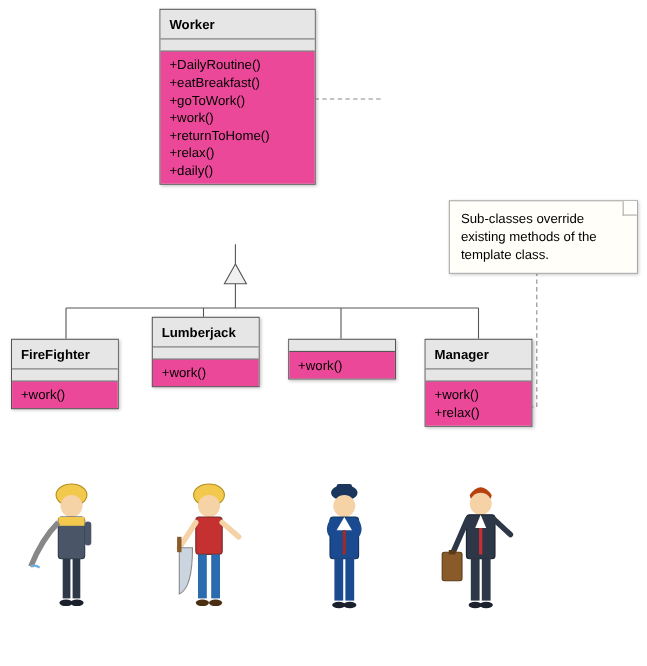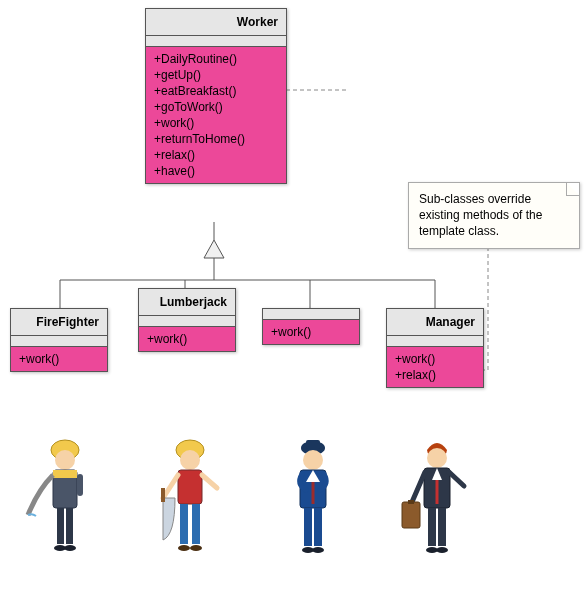--- a/index.html
+++ b/index.html
@@ -1,18 +1,18 @@
 <!DOCTYPE html>
 <html><head>
 <meta charset="utf-8">
 <style>
 body{margin:0;padding:0;font-family:Arial,Helvetica,sans-serif;font-size:12px;background:#fff}
 .canvas{position:relative;width:588px;height:605px}
 .class-box{position:absolute;border:1px solid #555;background:#f0f0f0;box-shadow:1px 1px 3px rgba(0,0,0,.25)}
-.class-name{font-weight:bold;text-align:right;padding:6px 8px;border-bottom:1px solid #555;background:#e6e6e6}
+.class-name{font-weight:bold;text-align:left;padding:6px 8px;border-bottom:1px solid #555;background:#e6e6e6}
 .class-attrs{min-height:10px;border-bottom:1px solid #555;background:#e6e6e6}
 .class-methods{padding:4px 8px;background:#ec4899}
 .class-methods div{padding:1px 0;white-space:nowrap}
 .note{position:absolute;background:#fffef9;border:1px solid #aaa;padding:8px 10px;box-shadow:1px 1px 3px rgba(0,0,0,.2);line-height:1.35}
 .note::after{content:"";position:absolute;top:0;right:0;border-style:solid;border-width:0 12px 12px 0;border-color:transparent #fff transparent transparent}
 .note::before{content:"";position:absolute;top:0;right:0;width:12px;height:12px;border-left:1px solid #aaa;border-bottom:1px solid #aaa;background:#fffef9}
 svg.connectors{position:absolute;top:0;left:0;width:588px;height:605px;pointer-events:none}
 .person{position:absolute;width:90px;height:140px}
 </style>
 </head>
@@ -36,27 +36,26 @@
     <line x1="286" y1="90" x2="348" y2="90" stroke="#888" stroke-width="1" stroke-dasharray="4,3"></line>
 
     <polyline points="488,240 488,370 483,370" fill="none" stroke="#888" stroke-width="1" stroke-dasharray="4,3"></polyline>
   </svg>
 
   <div class="class-box" style="left:145px;top:8px;width:140px">
     <div class="class-name">Worker</div>
     <div class="class-attrs"></div>
     <div class="class-methods">
       <div>+DailyRoutine()</div>
-      <div>+getUp()</div>
       <div>+eatBreakfast()</div>
       <div>+goToWork()</div>
       <div>+work()</div>
       <div>+returnToHome()</div>
       <div>+relax()</div>
-      <div>+have()</div>
+      <div>+daily()</div>
     </div>
   </div>
 
 
   <div class="note" style="left:408px;top:182px;width:150px;white-space:pre-line">Sub-classes override
 existing methods of the
 template class.</div>
 
   <div class="class-box" style="left:10px;top:308px;width:96px">
     <div class="class-name">FireFighter</div>

